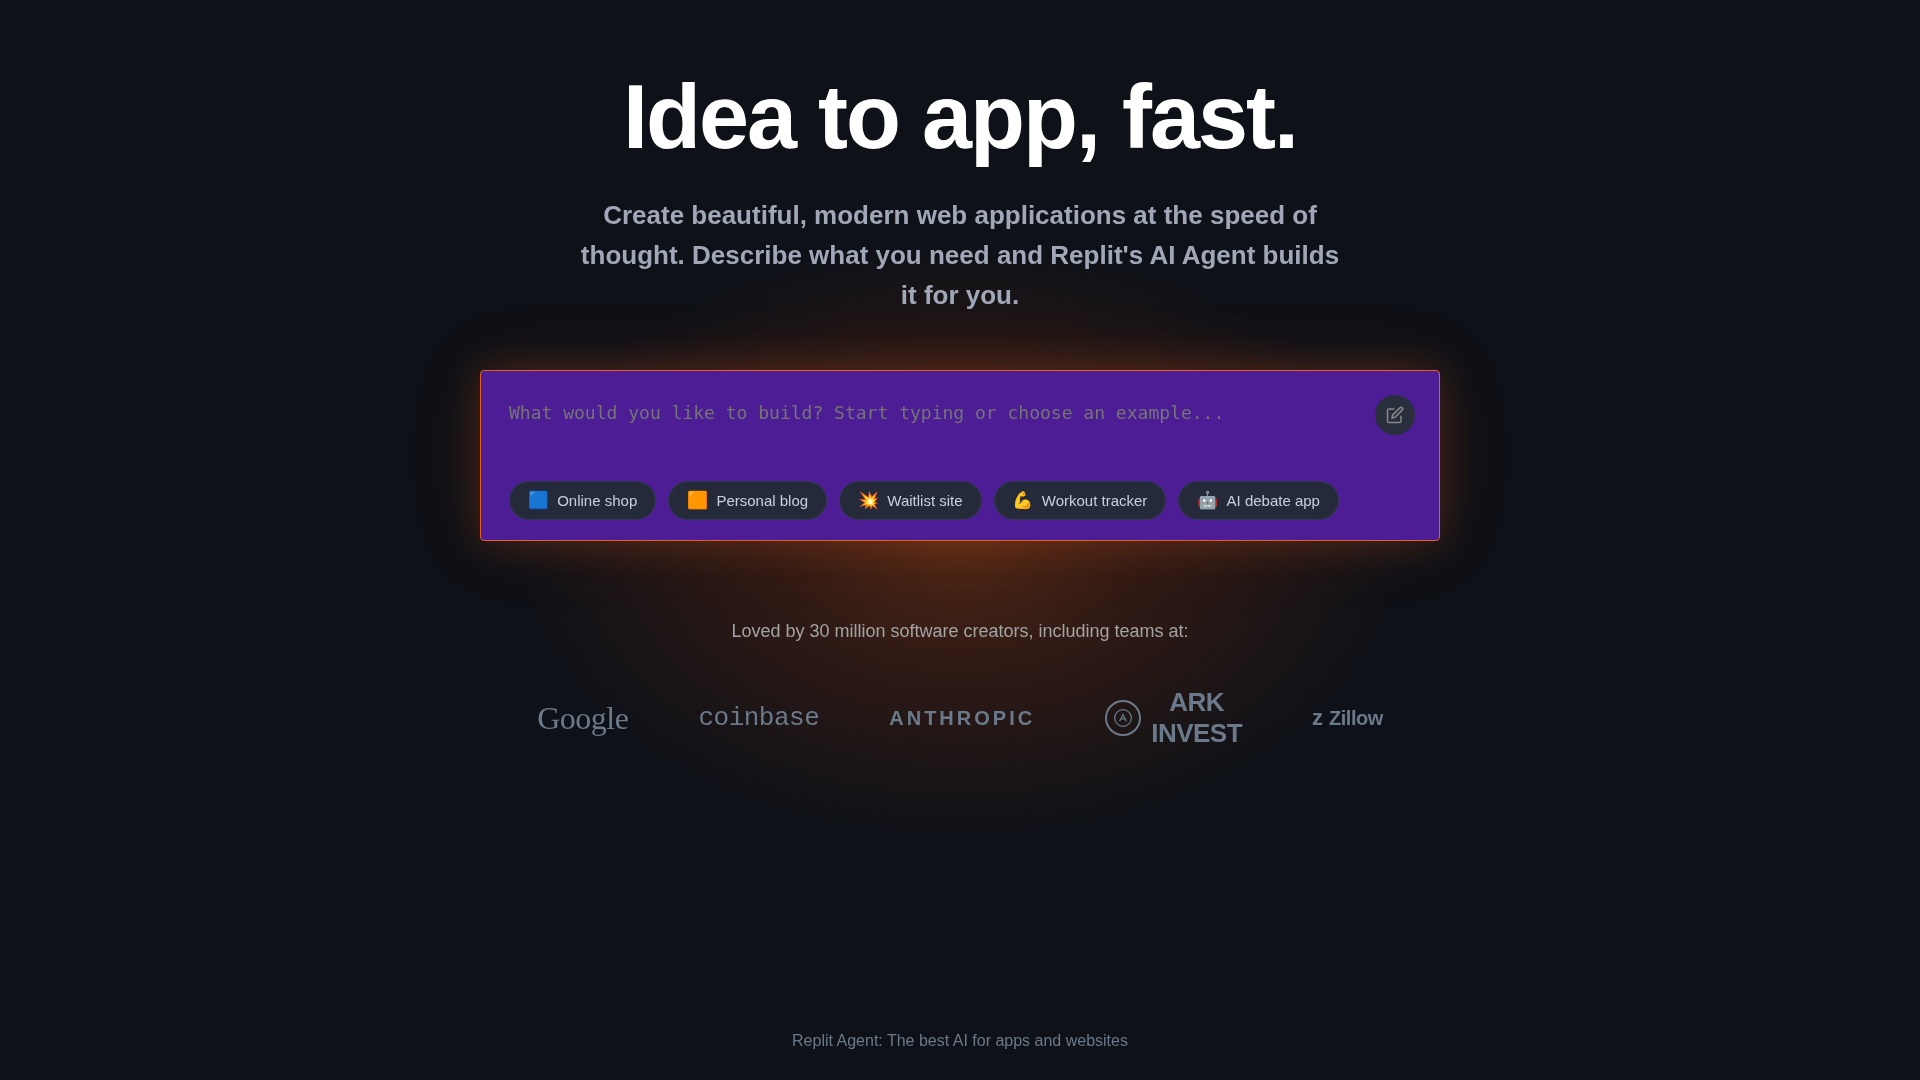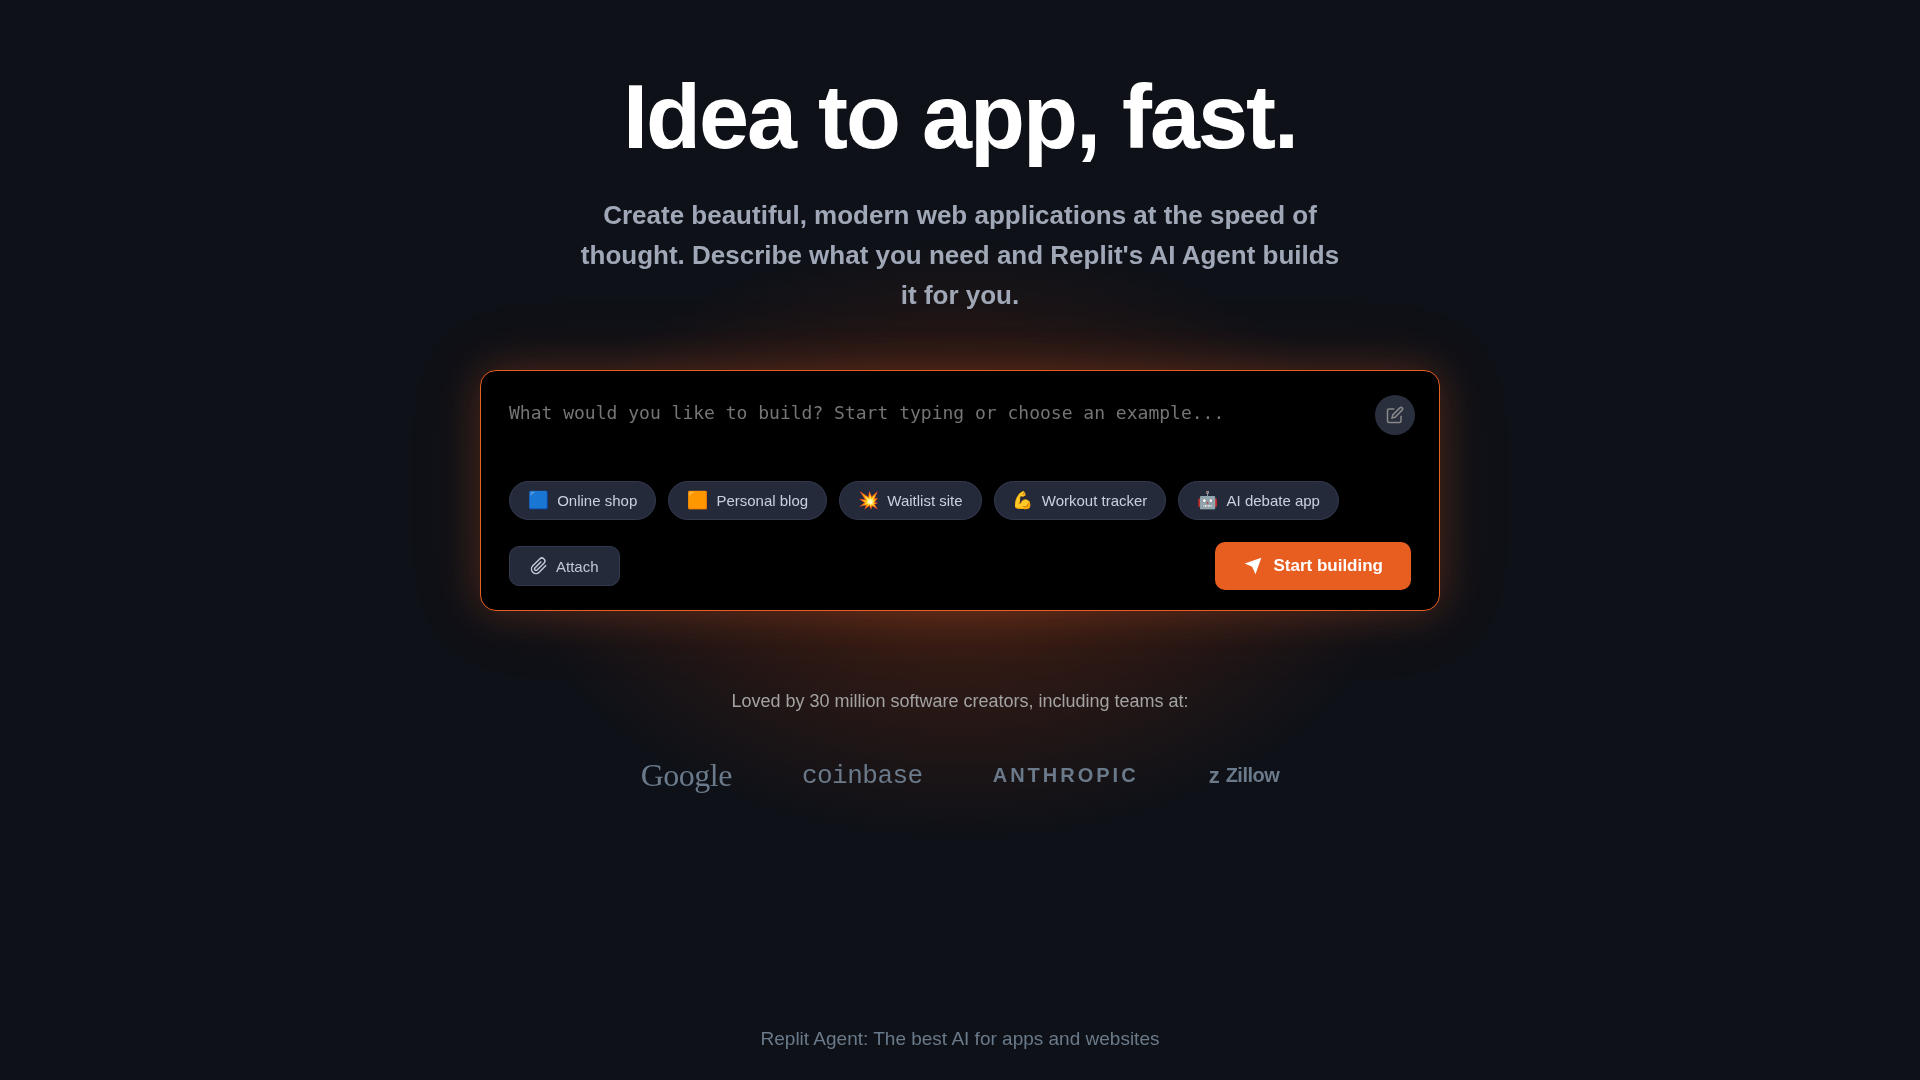--- a/index.html
+++ b/index.html
@@ -55,23 +55,23 @@
       text-align: center;
       max-width: 780px;
       line-height: 1.55;
       margin-bottom: 55px;
       font-weight: 700;
     }
 
     
     .input-box {
       width: 960px;
-      background: #000000;
+      background: #4c1d95;
       border: 1.5px solid #e85d20;
-      border-radius: 16px;
+      border-radius: 4px;
       padding: 28px 28px 20px 28px;
       position: relative;
       box-shadow: 0 0 40px rgba(232, 93, 32, 0.25), 0 0 80px rgba(232, 93, 32, 0.1);
     }
 
     .input-area {
       width: 100%;
       background: transparent;
       border: none;
       outline: none;
@@ -195,21 +195,21 @@
     .logo-anthropic { font-size: 20px; letter-spacing: 3px; font-weight: 700; }
     .logo-ark { font-size: 26px; font-weight: 700; }
     .logo-zillow { font-size: 20px; font-weight: 600; }
 
     
     .footer {
       position: absolute;
       bottom: 30px;
       left: 50%;
       transform: translateX(-50%);
-      font-size: 19px;
+      font-size: 16px;
       color: #6a7a8a;
       text-align: center;
     }
 
     
     .ark-wrapper {
       display: flex;
       align-items: center;
       gap: 10px;
     }
@@ -276,43 +276,37 @@
         <button class="chip">
           <span class="chip-emoji">💪</span>
           <span>Workout tracker</span>
         </button>
         <button class="chip">
           <span class="chip-emoji">🤖</span>
           <span>AI debate app</span>
         </button>
       </div>
 
-    <div class="bottom-bar">
-      <button class="attach-btn">
-        <svg width="18" height="18" viewBox="0 0 24 24" fill="none" stroke="currentColor" stroke-width="2">
-          <path d="M21.44 11.05l-9.19 9.19a6 6 0 0 1-8.49-8.49l9.19-9.19a4 4 0 0 1 5.66 5.66l-9.2 9.19a2 2 0 0 1-2.83-2.83l8.49-8.48"></path>
-        </svg>
-        <span>Attach</span>
-      </button>
-
-      <button class="start-btn">
-        <svg width="20" height="20" viewBox="0 0 24 24" fill="currentColor">
-          <path d="M22 2L11 13M22 2L15 22l-4-9-9-4 20-7z"></path>
-        </svg>
-        <span>Start building</span>
-      </button>
-    </div>
   </div>
 
   <div class="social-proof">
     <p class="social-proof-text">Loved by 30 million software creators, including teams at:</p>
     <div class="logos-row">
       <span class="logo-text logo-google">Google</span>
       <span class="logo-text logo-coinbase">coinbase</span>
       <span class="logo-text logo-anthropic">ANTHROPIC</span>
+      <div class="ark-wrapper">
+        <div class="ark-circle">
+          <svg width="20" height="20" viewBox="0 0 24 24" fill="none" stroke="currentColor" stroke-width="1.5">
+            <circle cx="12" cy="12" r="10"></circle>
+            <path d="M8 16l4-8 4 8M9.5 13h5"></path>
+          </svg>
+        </div>
+        <span class="logo-text logo-ark">ARK<br>INVEST</span>
+      </div>
       <div class="zillow-wrapper">
         <span class="zillow-z">z</span>
         <span class="logo-text logo-zillow">Zillow</span>
       </div>
     </div>
   </div>
 
 </div>
 
 <div class="footer">

